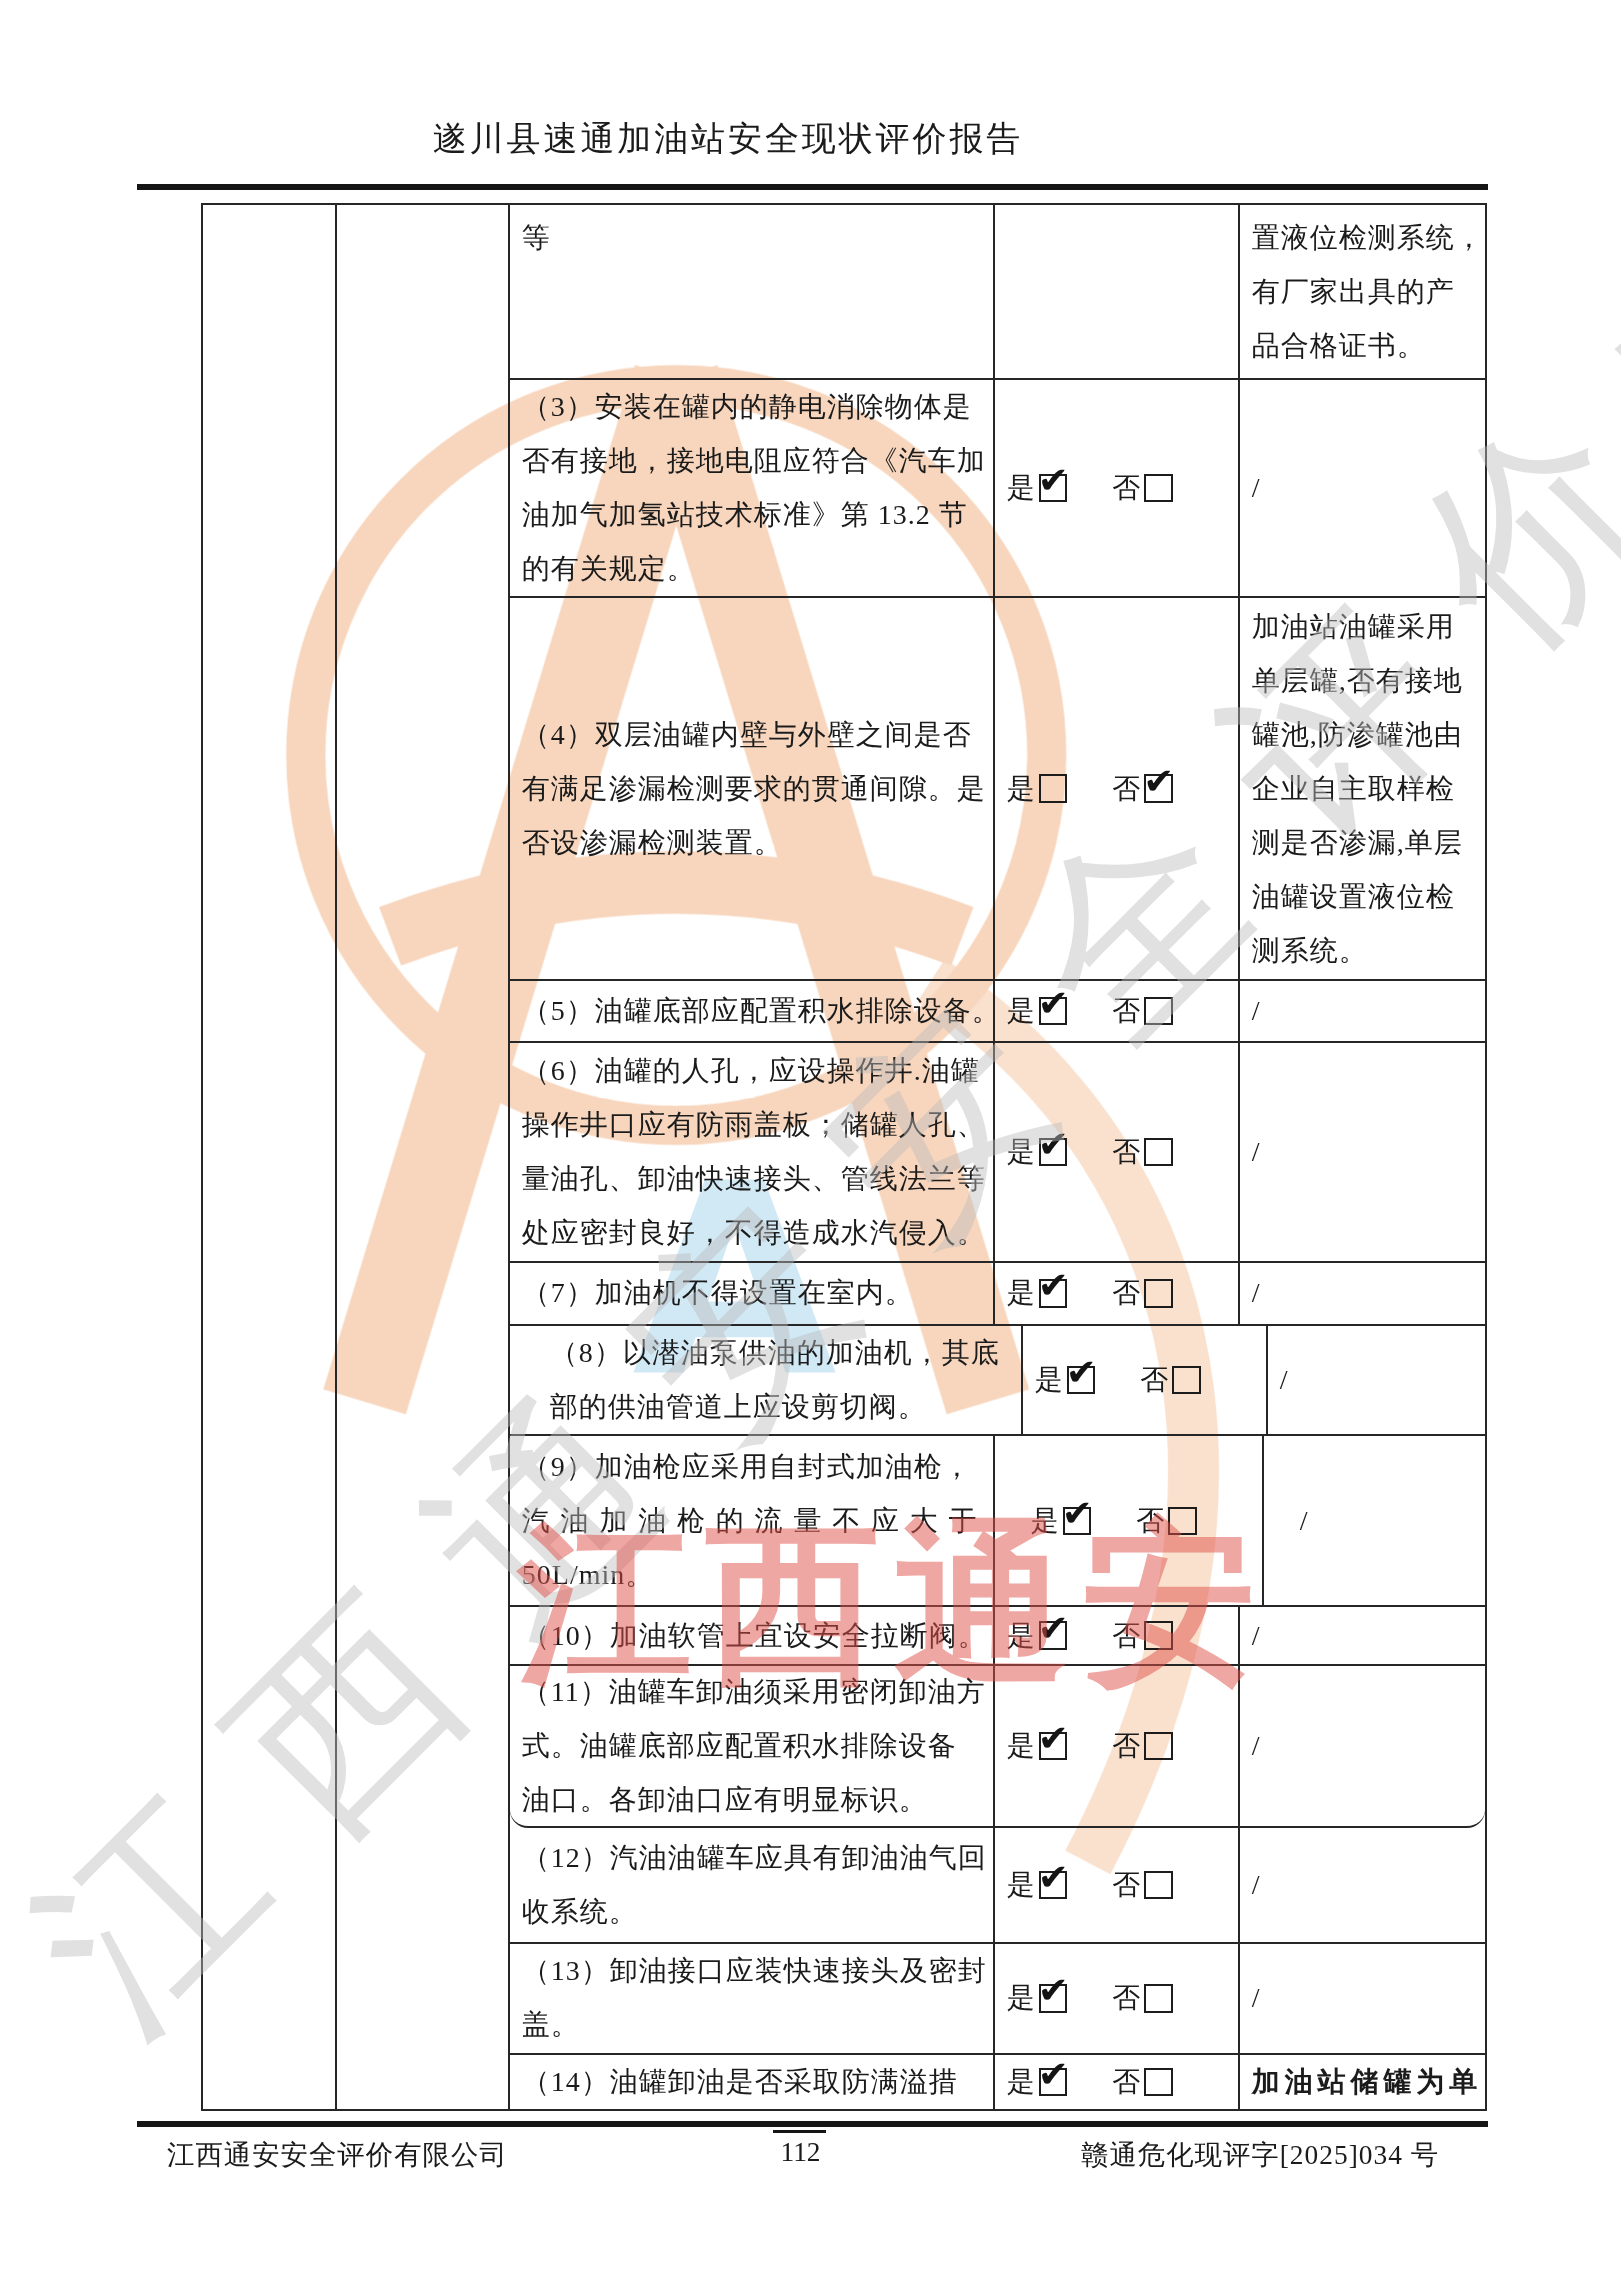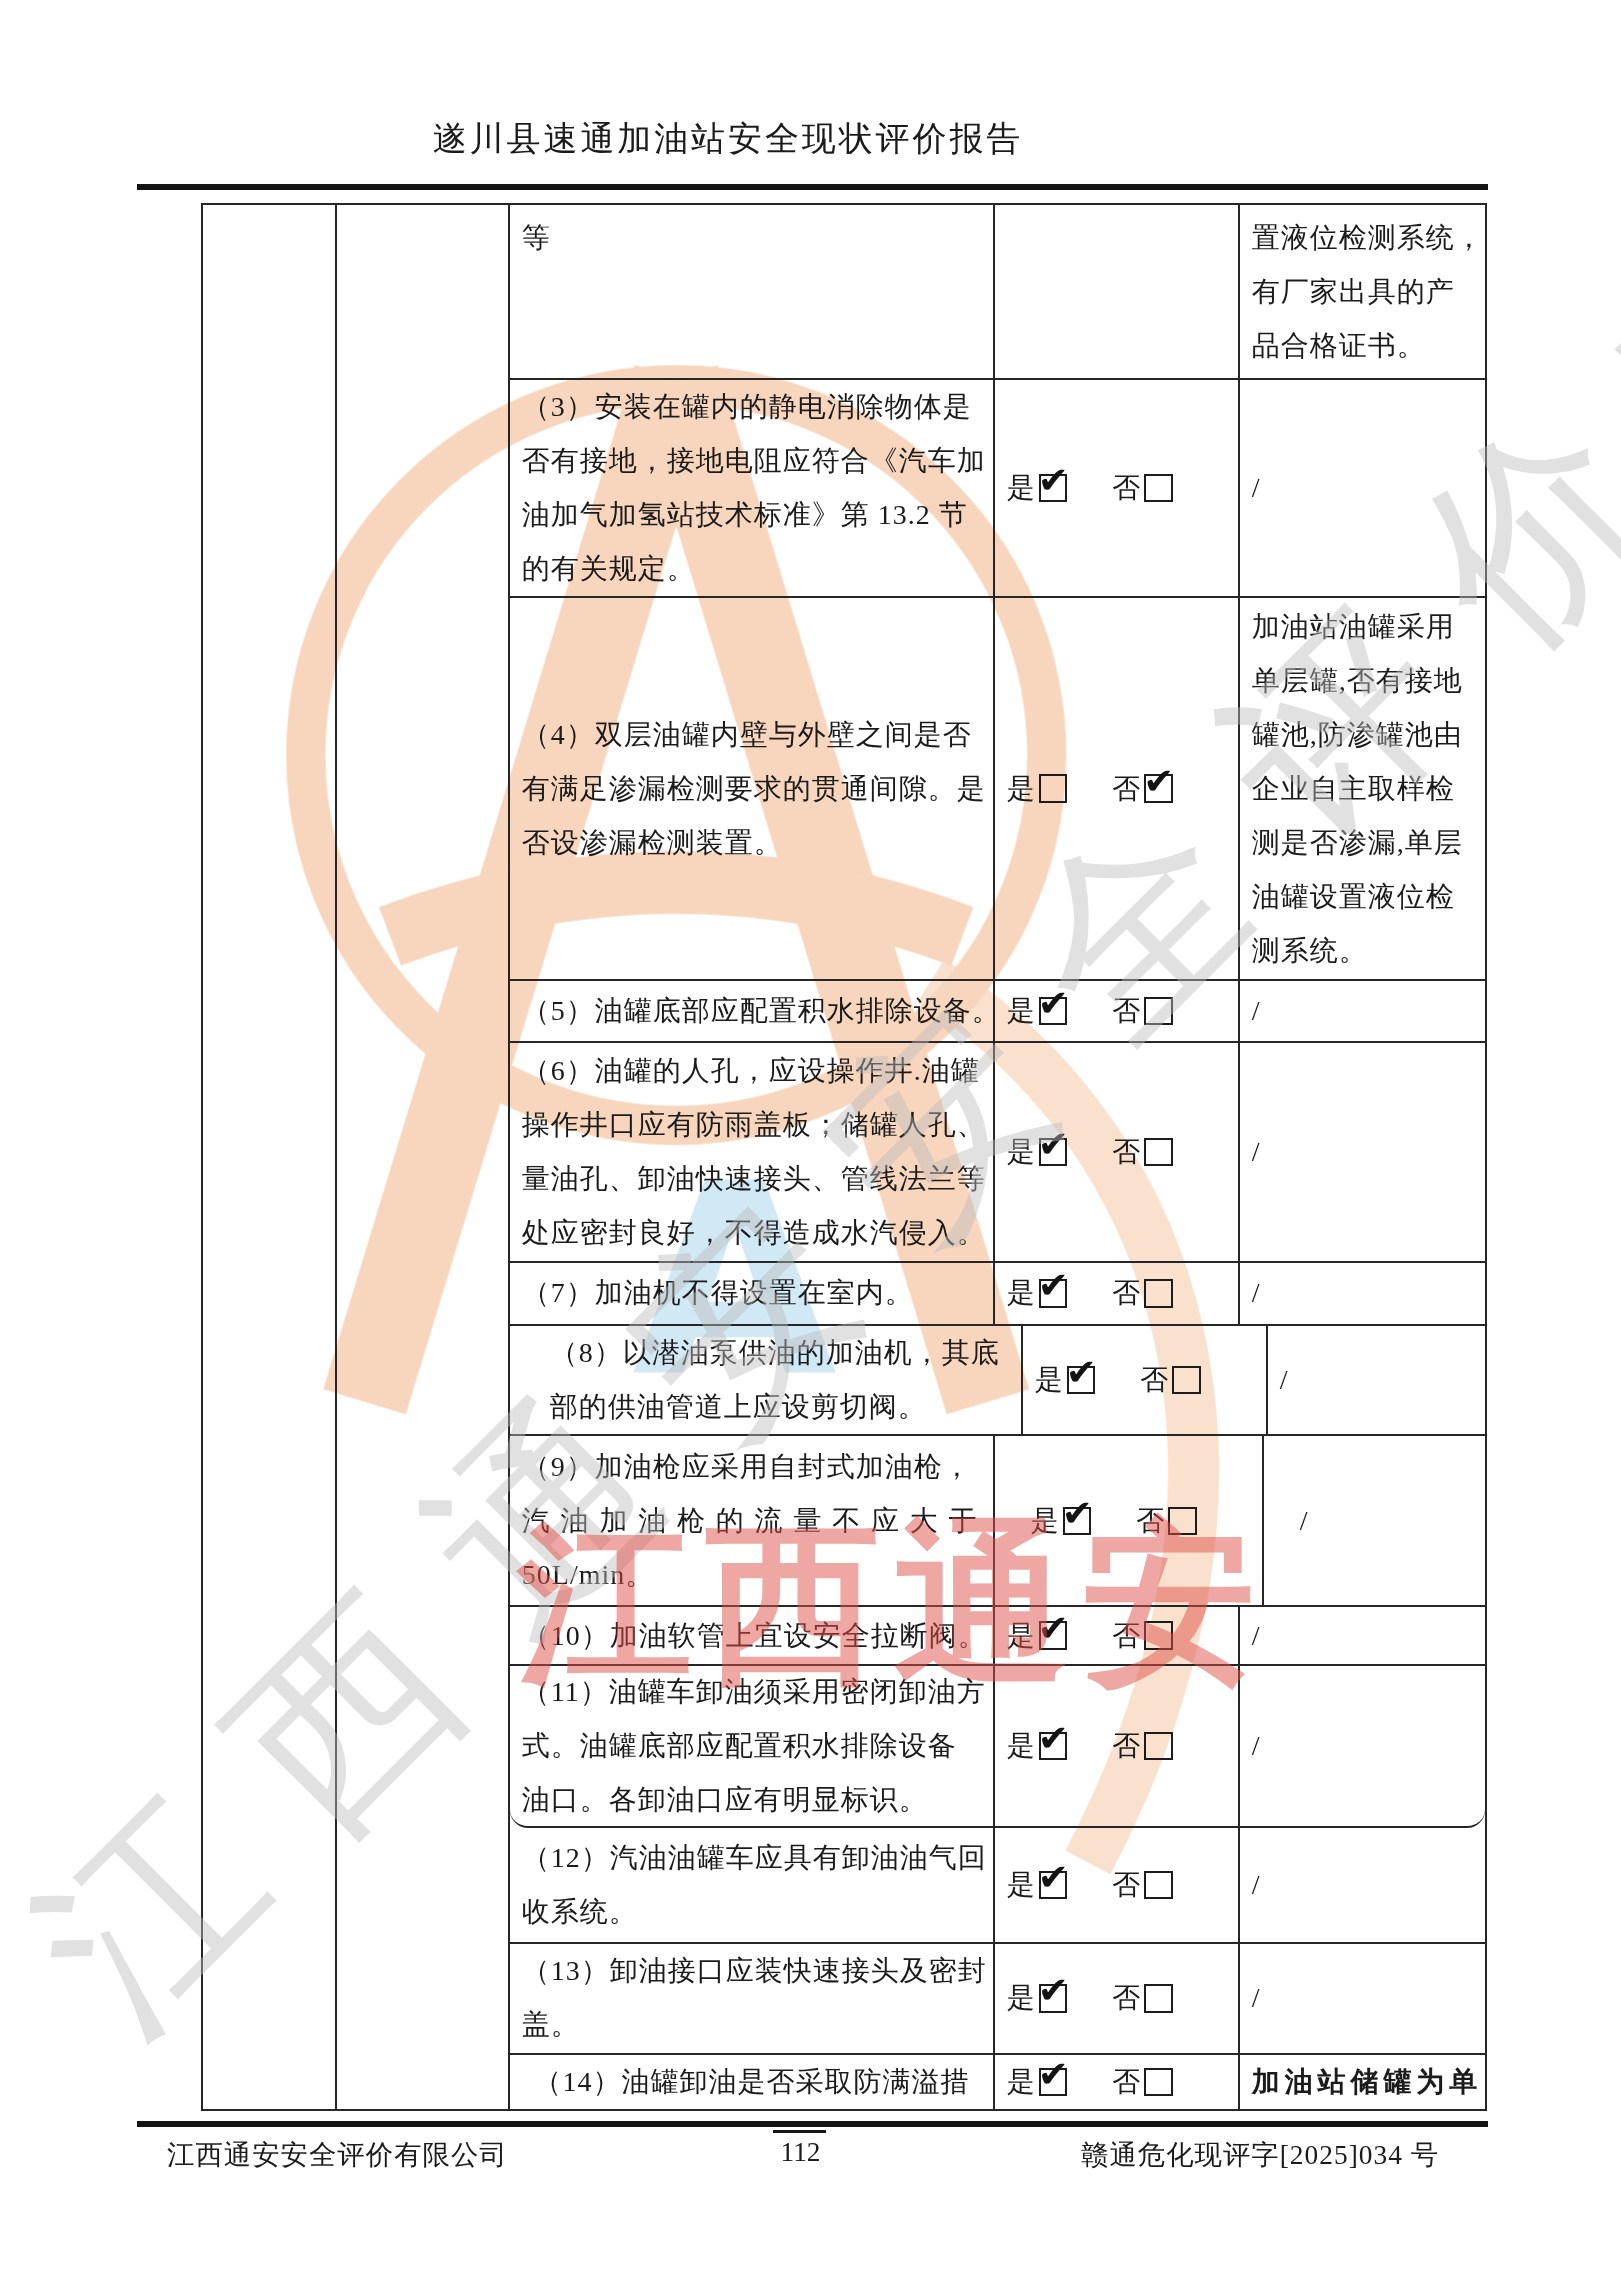--- a/index.html
+++ b/index.html
@@ -24,21 +24,21 @@
 
   .table-outer{
     position:absolute;left:201px;top:191px;width:1286px;height:1908px;
     border:2px solid #262626;box-sizing:border-box;
   }
   .vline{position:absolute;top:0;bottom:0;width:2px;background:#262626;}
   .v1{left:132px;}
   .v2{left:305px;}
   .rows{position:absolute;left:307px;top:0;right:0;bottom:0;display:flex;flex-direction:column;}
   .row{display:flex;box-sizing:border-box;border-bottom:2px solid #262626;}
-  .row:last-child{border-bottom:none;flex:1;text-align:center;}
+  .row:last-child{border-bottom:none;flex:1;}
   .cell{box-sizing:border-box;display:flex;flex-direction:column;justify-content:center;padding:0 11.8px;overflow:hidden;}
   .cell.top{justify-content:flex-start;padding-top:5.9px;}
   .cellc{width:485px;border-right:2px solid #262626;}
   .cellk{width:245px;border-right:2px solid #262626;}
   .cellr{flex:1;}
   .tline{line-height:54px;font-size:28px;letter-spacing:1px;white-space:nowrap;}
   .tline.wide{letter-spacing:10.8px;}
   .tline.rwide{letter-spacing:4.9px;font-weight:bold;}
   .cbline{display:flex;align-items:center;font-size:28px;white-space:nowrap;}
   .cbgap{display:inline-block;width:45px;}

